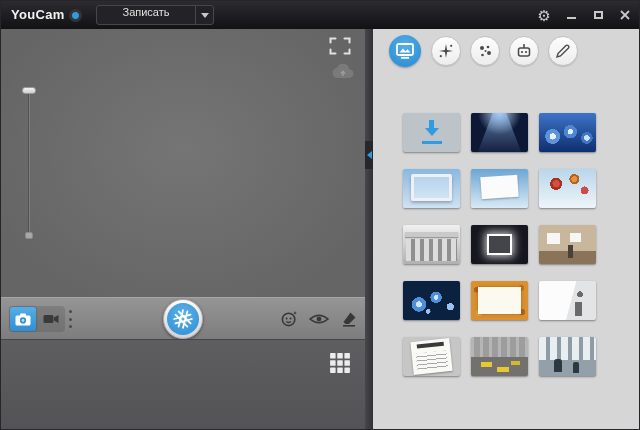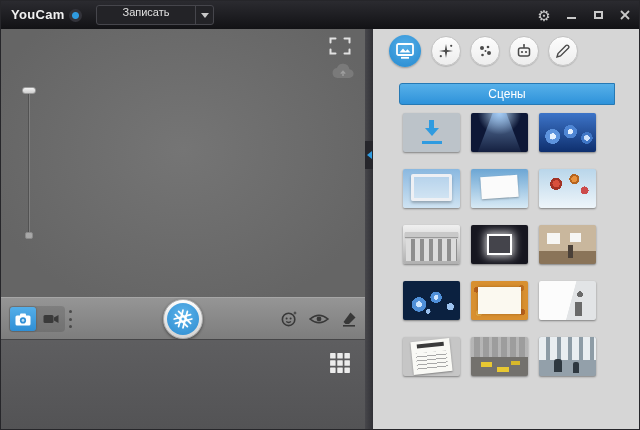--- a/index.html
+++ b/index.html
@@ -321,21 +321,20 @@
         <circle cx="8" cy="2" r="1" fill="#4a4a4a"></circle>
       </svg>
     </div>
     <div class="nav-circle" style="left:175px">
       <svg width="16" height="16" viewBox="0 0 16 16">
         <path d="M2 14 L3 10.5 L11 2.5 a1.4 1.4 0 0 1 2 0 l0.5 0.5 a1.4 1.4 0 0 1 0 2 L5.5 13 Z" fill="none" stroke="#4a4a4a" stroke-width="1.4"></path>
       </svg>
     </div>
 
     <div class="tabs">
-      <div class="tab active">Сцены</div>
     </div>
 
     <div class="scene-grid">
         <div class="thumb t-download"></div>
         <div class="thumb t-stage"></div>
         <div class="thumb t-pawns"></div>
         <div class="thumb t-tv"></div>
         <div class="thumb t-billboard"></div>
         <div class="thumb t-balloons"></div>
         <div class="thumb t-columns"></div>

